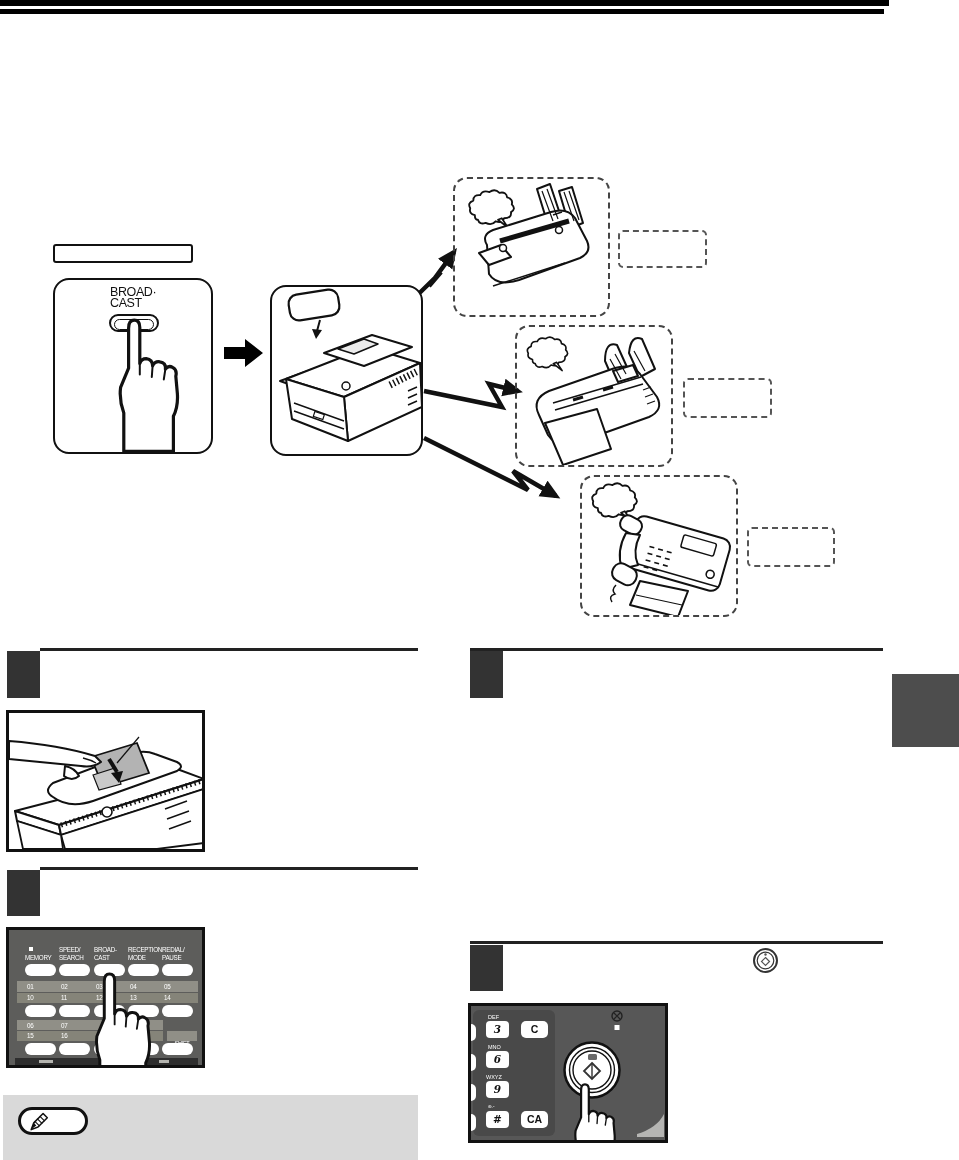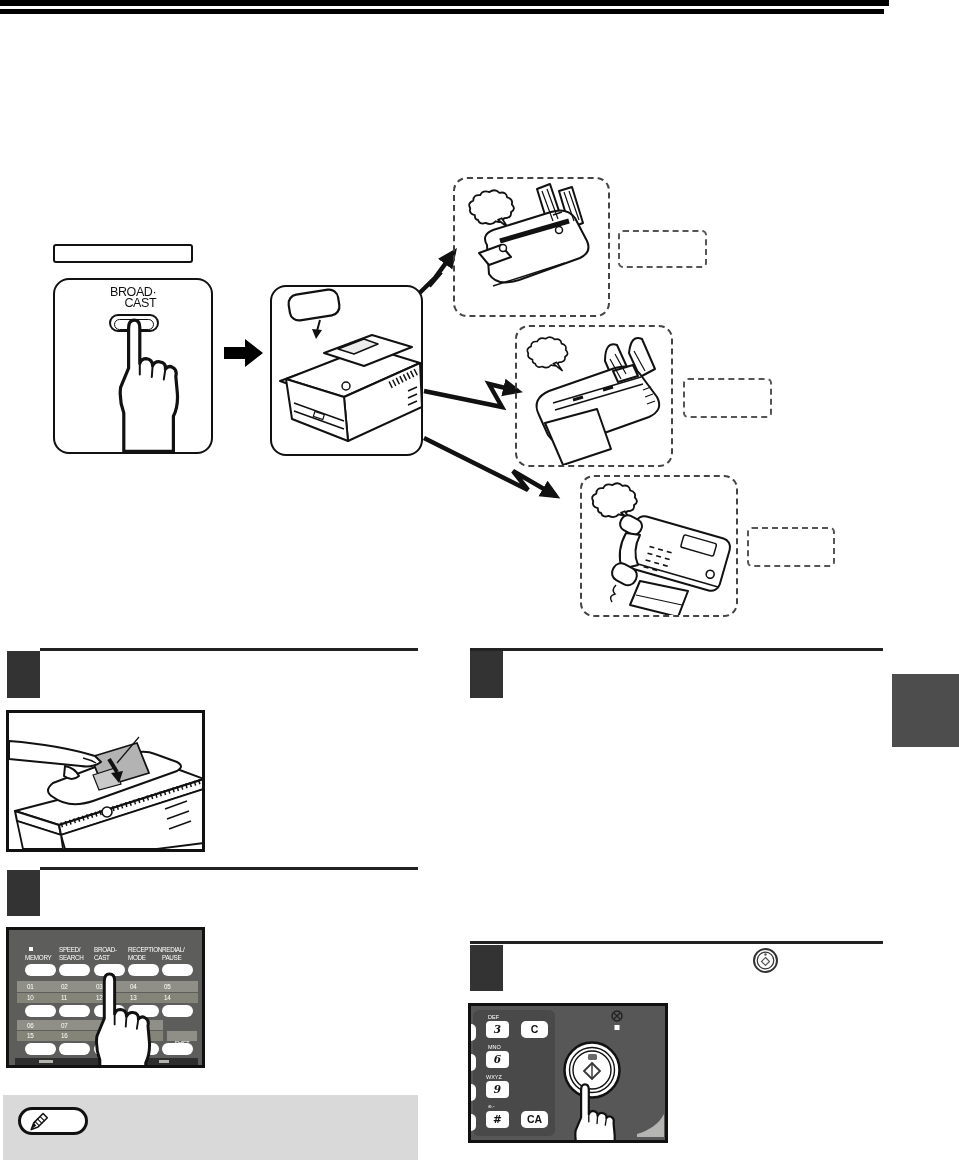--- a/index.html
+++ b/index.html
@@ -16,21 +16,21 @@
   .toplabel{border:2px solid #111;border-radius:3px;box-sizing:border-box;background:#fff;}
   .panel{background:#5d5d5b;}
   .strip{background:#908f87;}
   .strip2{background:#858479;}
   .fnkey{background:#fff;border-radius:6px;}
   .numlab{color:#fff;font-size:6.3px;line-height:9px;letter-spacing:-0.2px;white-space:nowrap;}
   .fnlab{color:#fff;font-size:6.3px;line-height:7.6px;letter-spacing:-0.3px;white-space:pre;text-align:left;}
   .kdigit{font-family:"DejaVu Serif",serif;font-style:italic;font-weight:bold;font-size:12px;color:#222;text-align:center;}
   .kletters{color:#fff;font-size:5.5px;letter-spacing:0px;white-space:nowrap;}
   .ckey{background:#fff;border-radius:5px;text-align:center;font-weight:bold;font-size:10.5px;color:#111;}
-  .bckey-label{font-size:12.5px;line-height:11px;letter-spacing:-0.4px;color:#111;white-space:pre;text-align:right;}
+  .bckey-label{font-size:12.5px;line-height:11px;letter-spacing:-0.4px;color:#111;white-space:pre;}
   .notebox{background:#d9d9d9;}
   .badge{background:#fff;border:3px solid #111;border-radius:15px;box-sizing:border-box;}
   svg{display:block;}
 </style>
 </head>
 <body>
 
 <div id="page">
 
   <svg width="0" height="0" style="position:absolute" aria-hidden="true">

